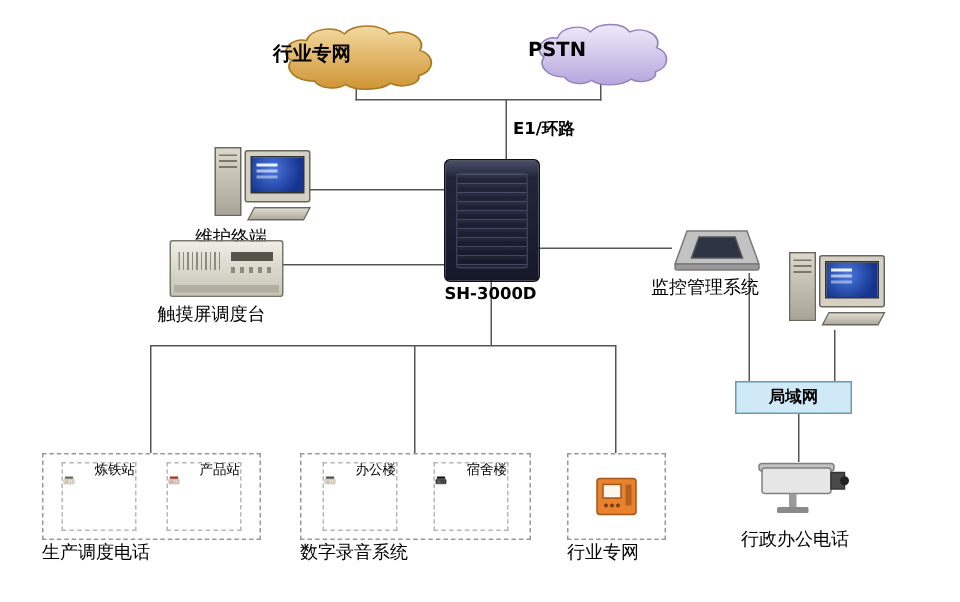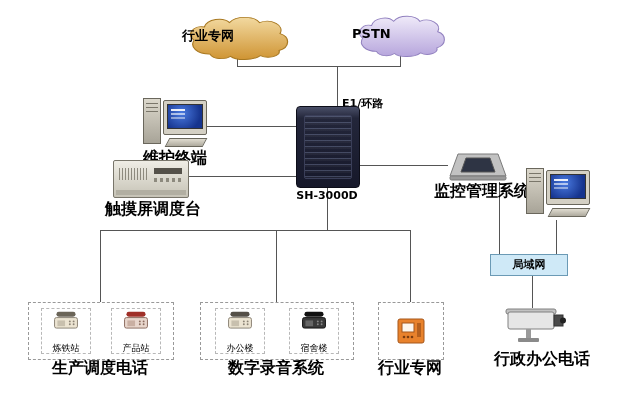--- a/index.html
+++ b/index.html
@@ -3,21 +3,21 @@
 <meta charset="utf-8">
 <style>
   html,body { margin:0; padding:0; }
   body {
     width:640px; height:401px; background:#ffffff;
     font-family:"DejaVu Sans", sans-serif; color:#000;
   }
   .canvas { position:relative; width:640px; height:401px; background:#fff; overflow:hidden; }
 
   
-  .lbl { position:absolute; font-size:16px; font-weight:bold; text-align:center; line-height:14px; white-space:nowrap; }
+  .lbl { position:absolute; font-size:12px; font-weight:normal; line-height:14px; white-space:nowrap; }
   .lbl-sm { position:absolute; font-size:11px; font-weight:bold; text-align:center; white-space:nowrap; }
   .sub-lbl { font-size:9px; font-weight:normal; line-height:10px; white-space:nowrap; }
 
   
   .line { position:absolute; background:#555; }
   .line.h { height:1px; }
   .line.v { width:1px; }
 
   
   .cloud { position:absolute; }
@@ -59,21 +59,21 @@
   .rec-base { position:absolute; left:2px; bottom:2px; right:2px; height:5px; background:#b2afa2; }
 
   
   .lan { position:absolute; left:490px; top:254px; width:76px; height:20px;
     background:#cfe9f7; border:1px solid #6b9ab5; font-size:11px; font-weight:bold;
     text-align:center; line-height:20px; }
 
   
   .dbox { position:absolute; border:1px dashed #999; }
   .dsub { position:absolute; width:48px; height:44px; border:1px dashed #b8b8b8;
-    display:flex; flex-direction:column; align-items:center; justify-content:center; gap:13px; }
+    display:flex; flex-direction:row; align-items:flex-start; justify-content:center; gap:13px; }
   .cmd-wrap { position:absolute; left:0; top:0; right:0; bottom:0;
     display:flex; align-items:center; justify-content:center; }
 
   .abs { position:absolute; }
   svg { display:block; }
 </style>
 </head>
 <body>
 
 <div class="canvas">
@@ -113,21 +113,21 @@
         <linearGradient id="gPstn" x1="0" y1="0" x2="0" y2="1">
           <stop offset="0" stop-color="#efeaf9"></stop>
             <stop offset="1" stop-color="#b6a5dc"></stop>
         </linearGradient>
       </defs>
       <path d="M30,52 C16,52 8,42 13,33 C4,26 12,12 24,15 C27,4 44,1 51,9 C58,-1 78,0 83,9 C96,3 110,13 105,24 C116,28 116,43 104,47 C106,55 92,59 84,54 C76,61 58,61 52,55 C46,60 33,59 30,52 Z" fill="url(#gPstn)" stroke="#9180bf" stroke-width="1.3"></path>
     </svg>
     <div class="cloud-text">PSTN</div>
   </div>
 
-  <div class="lbl-sm" style="left:342px; top:96px;">E1/环路</div>
+  <div class="lbl-sm" style="left:342px; top:78px;">E1/环路</div>
 
   <div class="cabinet">
     <div class="cabinet-panel"></div>
   </div>
   <div class="lbl-sm" style="left:296px; top:189px; width:62px;">SH-3000D</div>
 
   <div class="pc" style="left:143px; top:96px;">
     <div class="tower"></div>
     <div class="monitor">
         <div class="screen"></div>

